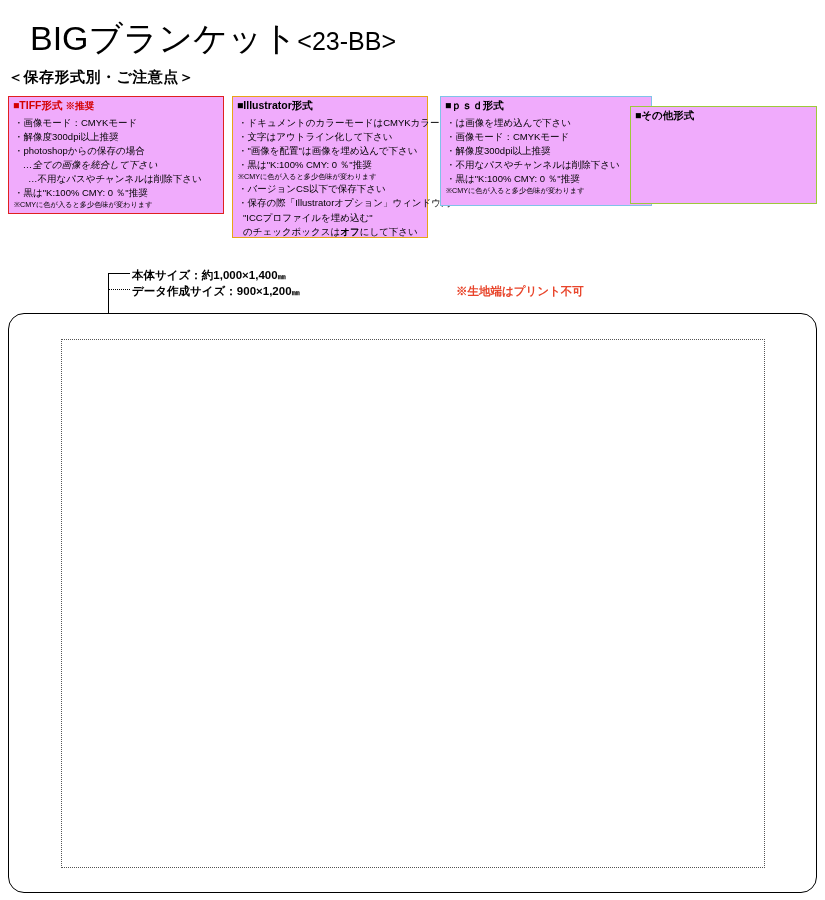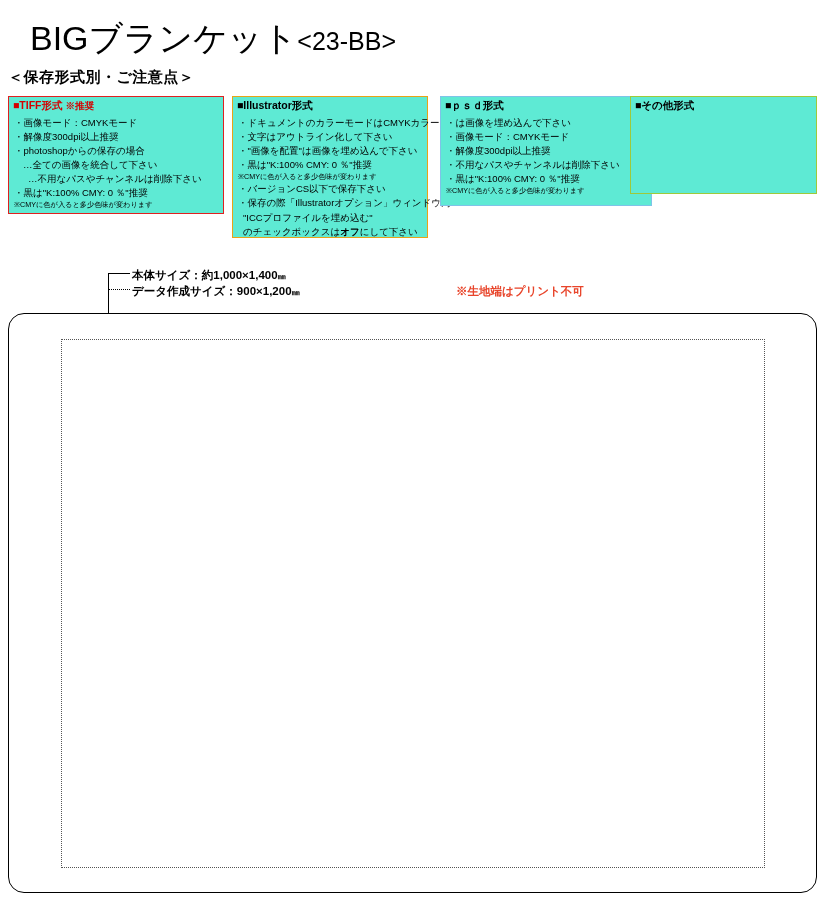--- a/index.html
+++ b/index.html
@@ -38,21 +38,21 @@
     font-size: 15px;
     font-weight: bold;
     letter-spacing: 0.5px;
   }
 
   
   .fmt-box {
     position: absolute;
     box-sizing: border-box;
     border: 1px solid #cccccc;
-    background: #5eead4;
+    background: #f0abfc;
     padding: 0;
   }
   .fmt-head {
     font-size: 10.5px;
     font-weight: bold;
     padding: 3px 4px 2px 4px;
     line-height: 1.1;
     white-space: nowrap;
   }
   .fmt-body {
@@ -63,20 +63,21 @@
     font-size: 9.5px;
     line-height: 1.38;
     white-space: nowrap;
   }
   .fmt-body p.small {
     font-size: 7.2px;
     line-height: 1.3;
   }
   .fmt-body p.ind1 {
     padding-left: 9px;
+    font-style: italic;
   }
   .fmt-body p.ind2 {
     padding-left: 14px;
   }
   .fmt-body p.ind3 {
     padding-left: 5px;
   }
   .b { font-weight: bold; }
 
   
@@ -96,21 +97,21 @@
   #box-ai .fmt-head .tag { color: #000; }
 
   
   #box-psd {
     left: 440px; top: 96px; width: 212px; height: 110px;
     border-color: #7fc3e8;
   }
 
   
   #box-other {
-    left: 630px; top: 96px; width: 187px; height: 98px;
+    left: 630px; top: 106px; width: 187px; height: 98px;
     border-color: #9ec93a;
   }
 
   
   #callout-wrap {
     position: absolute;
     left: 108px;
     top: 268px;
     width: 420px;
     height: 40px;

